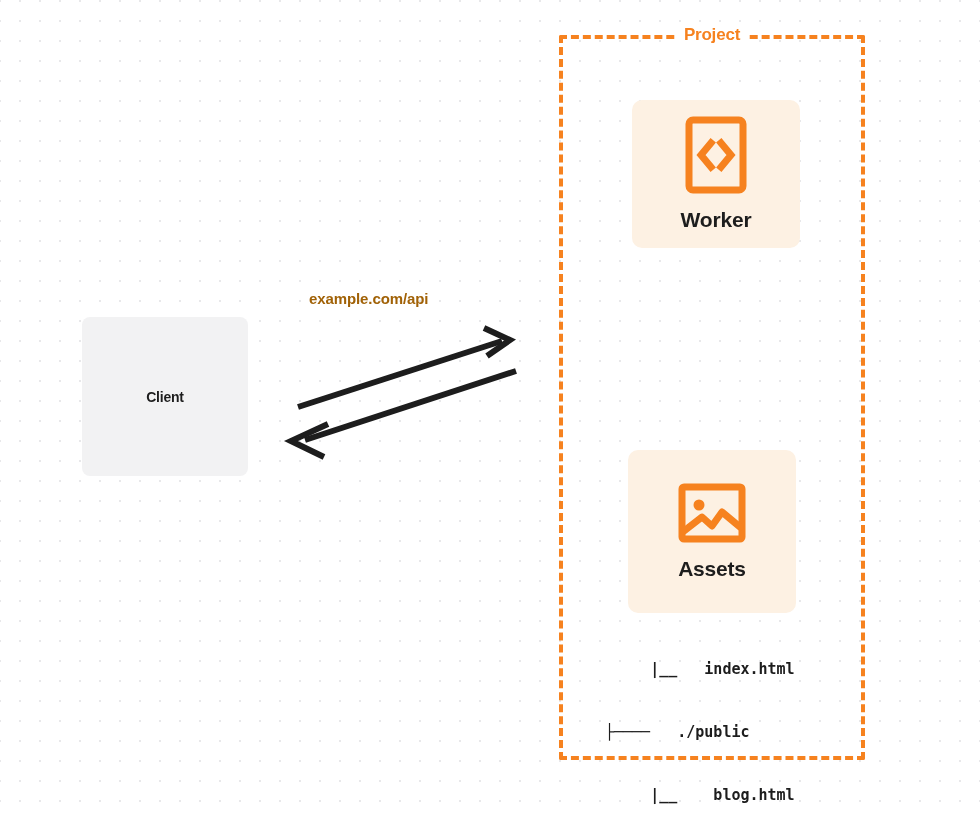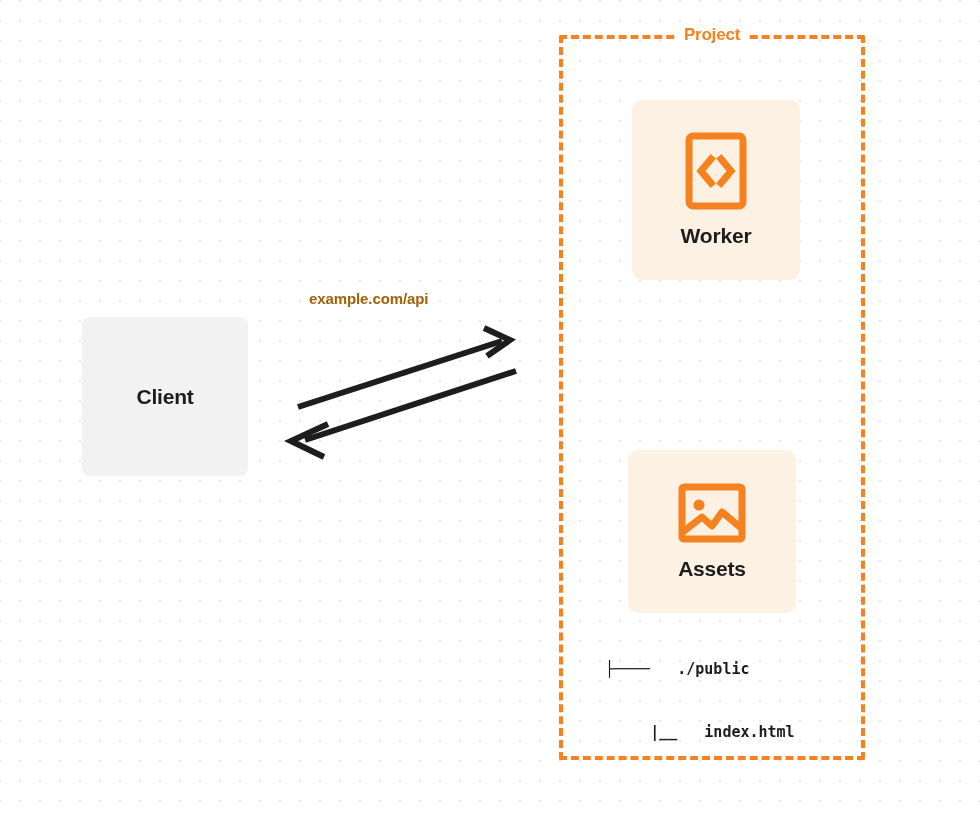--- a/index.html
+++ b/index.html
@@ -34,21 +34,21 @@
     top: 317px;
     width: 166px;
     height: 159px;
     background: #F2F2F3;
     border-radius: 8px;
     display: flex;
     align-items: center;
     justify-content: center;
   }
   .client-label {
-    font-size: 21px;
+    font-size: 14px;
     font-weight: bold;
     color: #1D1D1D;
     letter-spacing: -0.2px;
   }
 
   
   .arrow-layer {
     position: absolute;
     left: 0; top: 0;
     width: 980px; height: 818px;
@@ -97,21 +97,21 @@
     border-radius: 10px;
     display: flex;
     flex-direction: column;
     align-items: center;
     justify-content: center;
   }
   .card-worker {
     left: 632px;
     top: 100px;
     width: 168px;
-    height: 180px;
+    height: 148px;
   }
   .card-assets {
     left: 628px;
     top: 450px;
     width: 168px;
     height: 163px;
   }
   .card-icon {
     display: block;
     margin-bottom: 14px;
@@ -176,18 +176,19 @@
   <div class="service-card card-assets">
     <svg class="card-icon" width="68" height="60" viewBox="0 0 68 60" xmlns="http://www.w3.org/2000/svg">
       <rect x="4" y="4" width="60" height="52" rx="2" ry="2" fill="none" stroke="#F6821F" stroke-width="7"></rect>
       <circle cx="21" cy="22" r="5.5" fill="#F6821F"></circle>
       <polyline points="6,48 24,34 34,43 44,29 62,44" fill="none" stroke="#F6821F" stroke-width="7" stroke-linecap="round" stroke-linejoin="round"></polyline>
     </svg>
     <span class="card-label">Assets</span>
   </div>
 
   <div class="file-tree">
+    <div>     |__   index.html</div>
     <div>├────   ./public</div>
-    <div>     |__   index.html</div>
+    <div>     |__    blog.html</div>
     
   </div>
 
 </div>
 
 </body></html>

